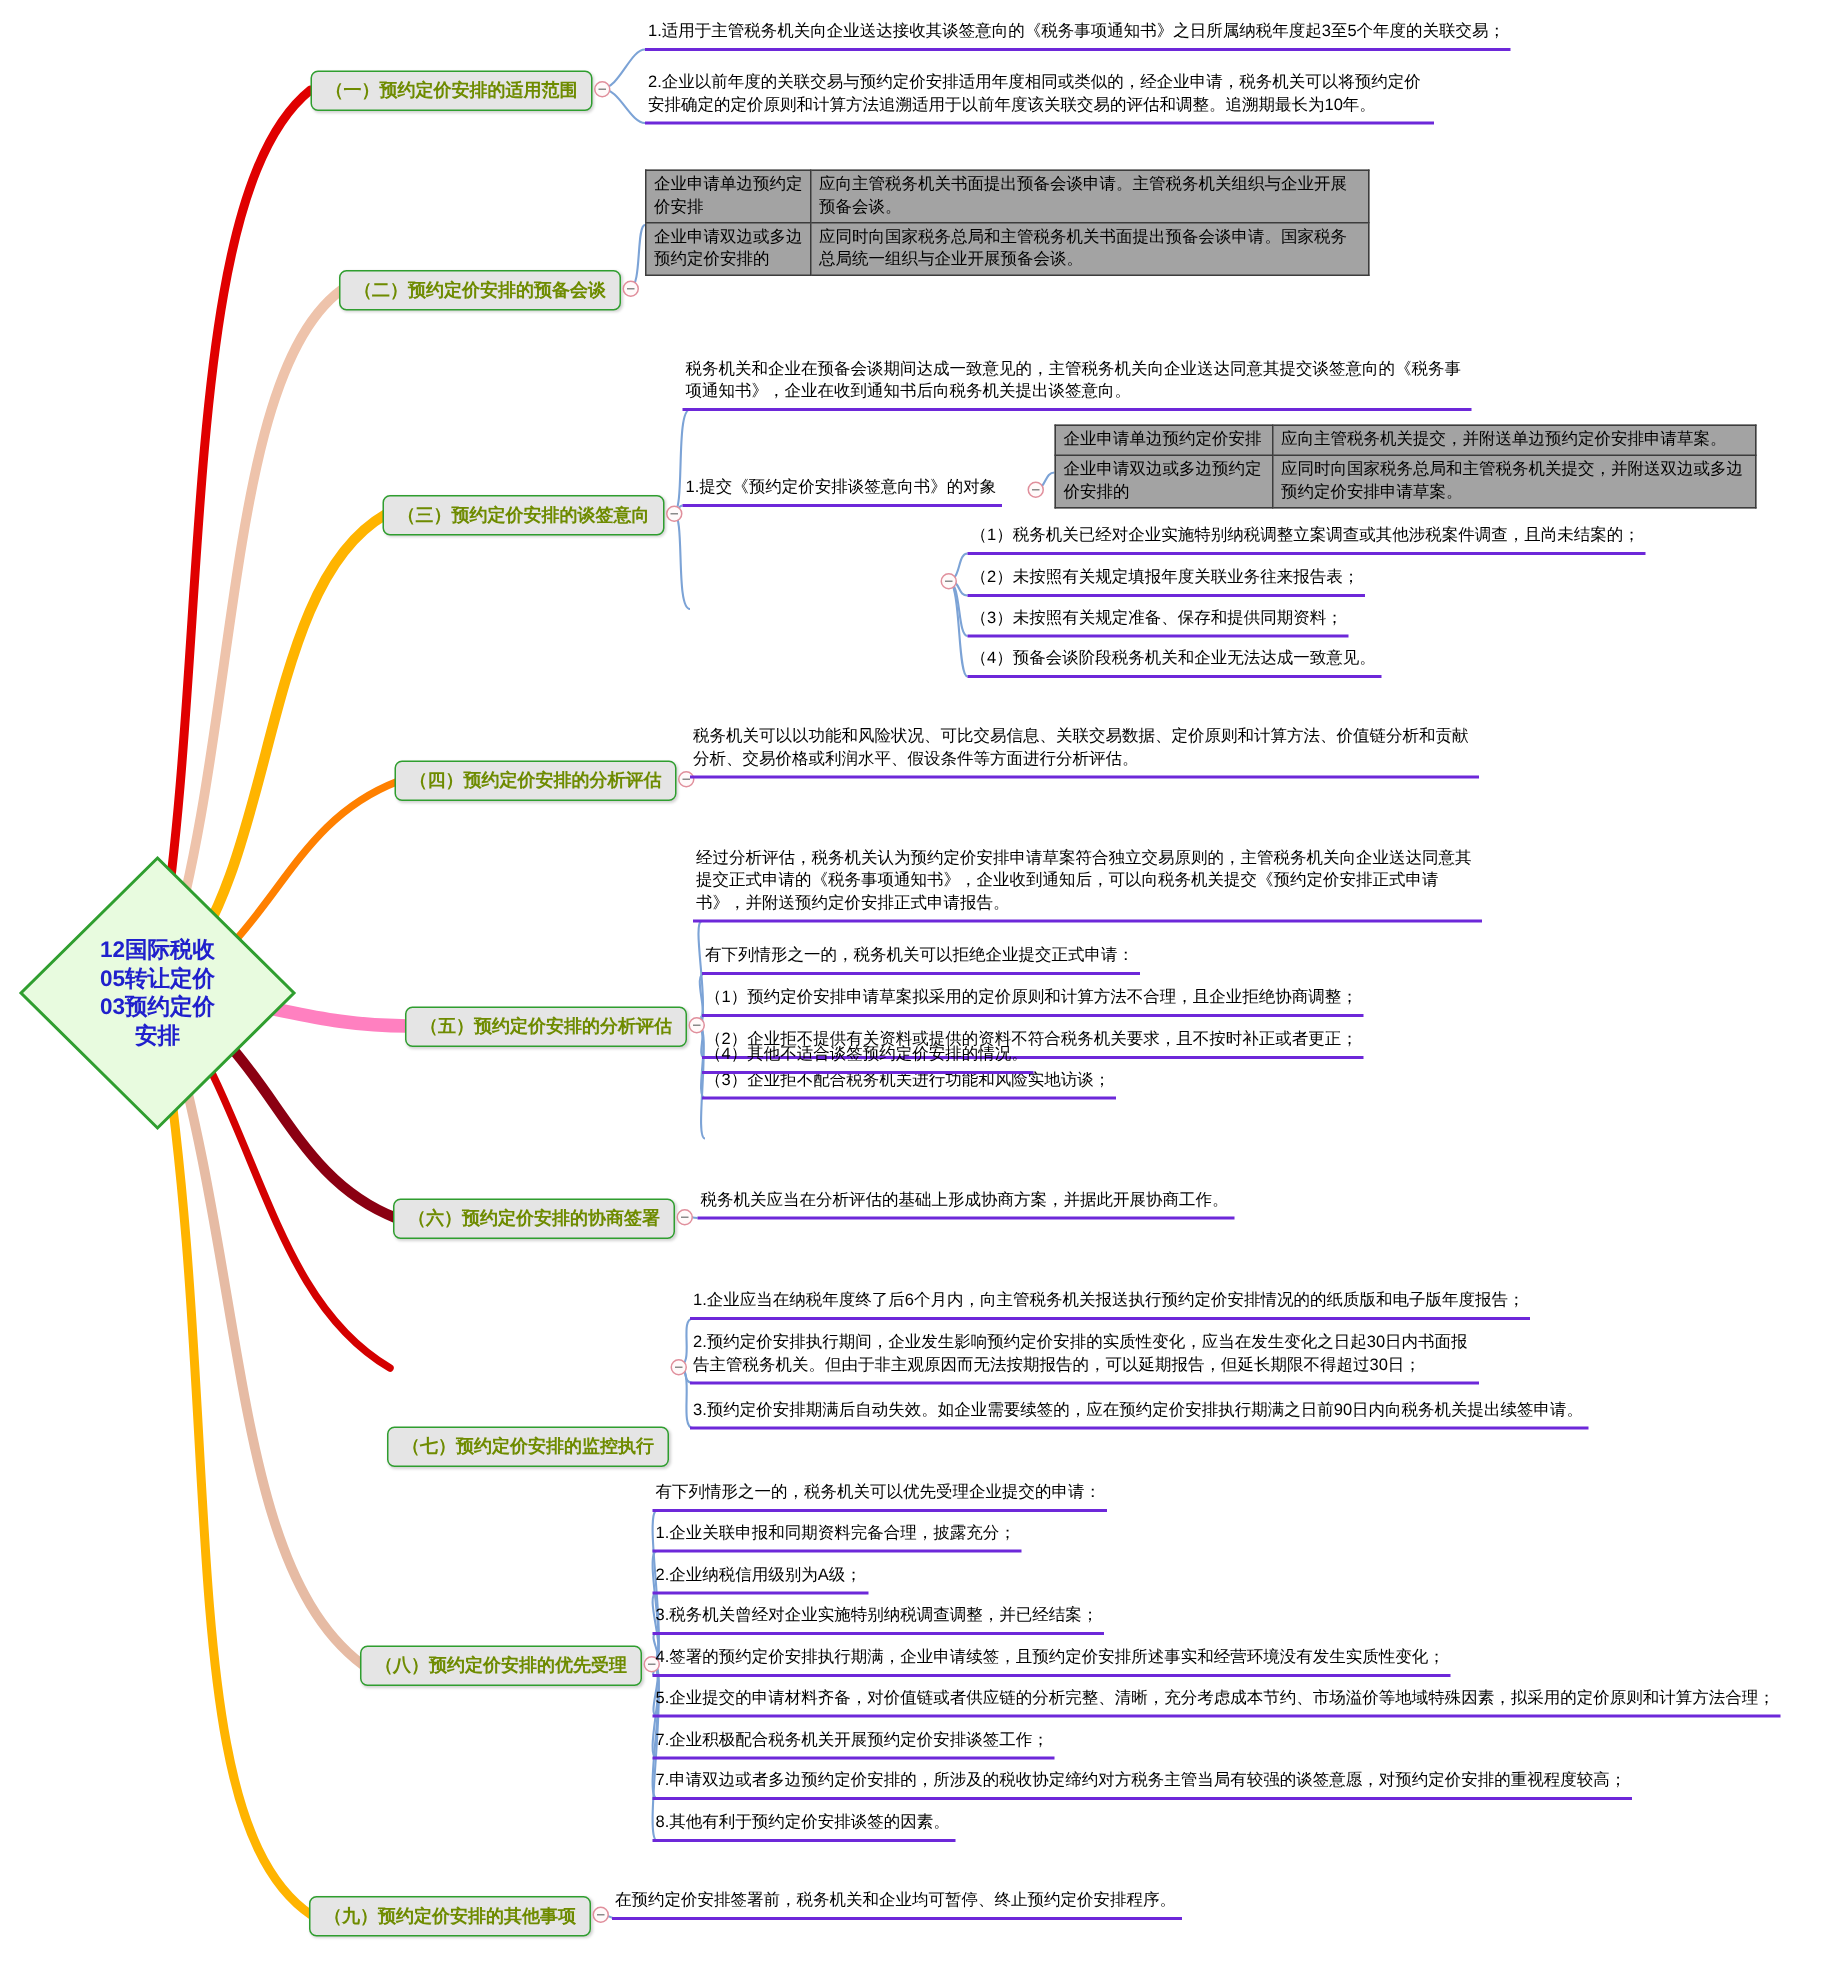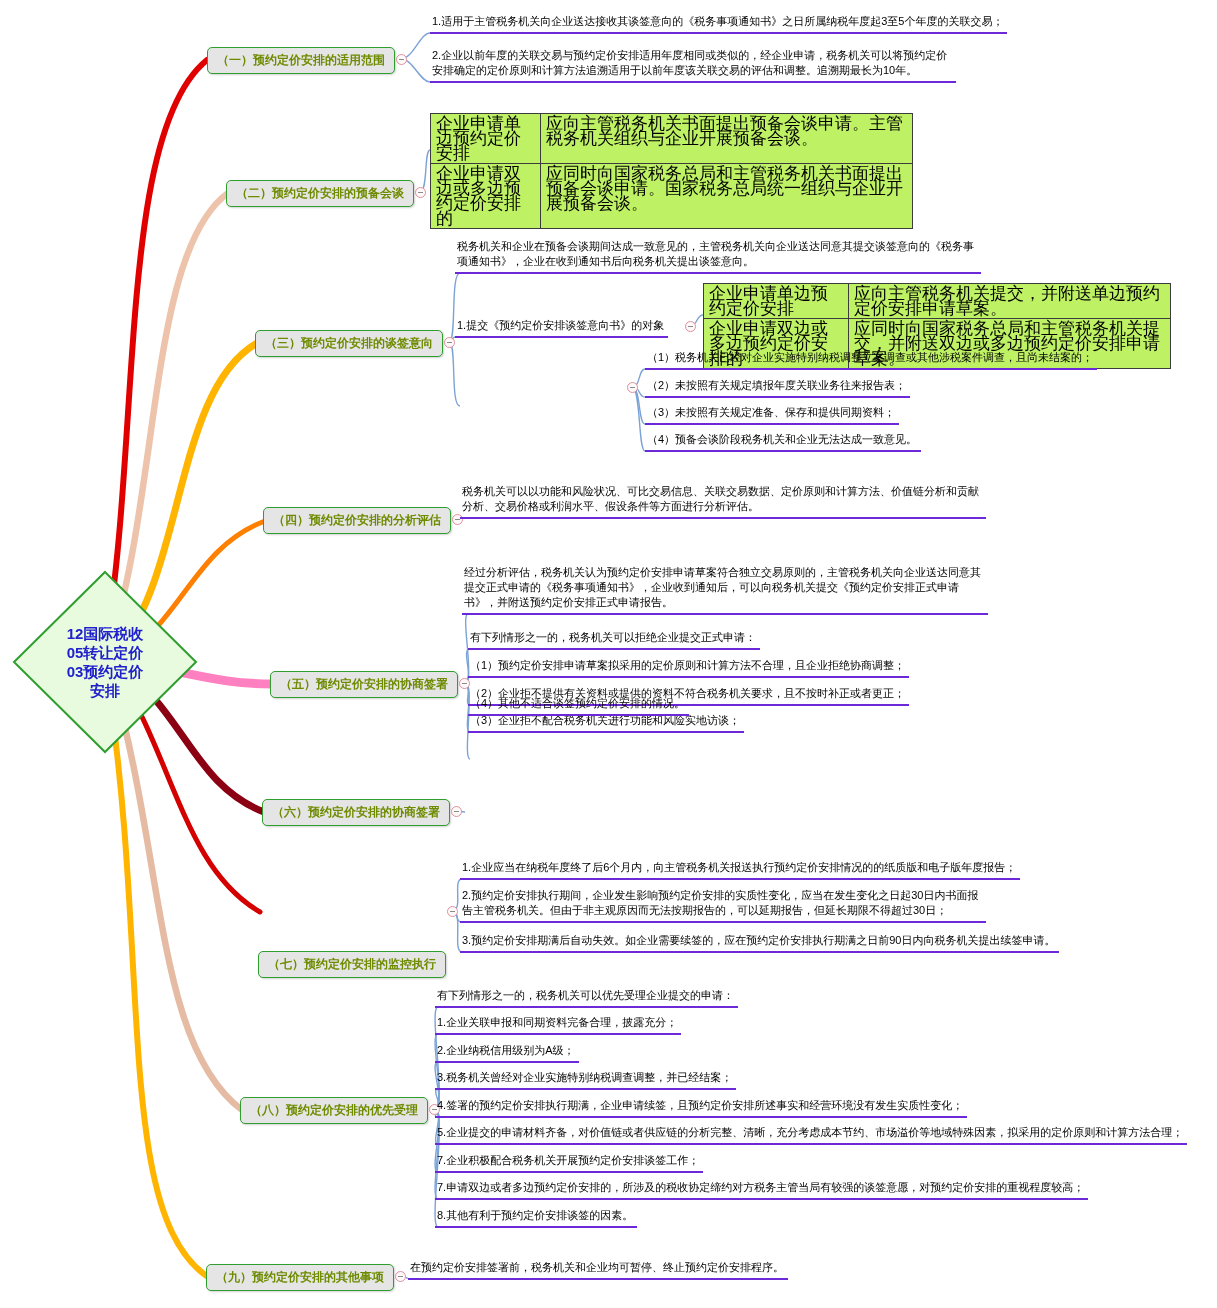--- a/index.html
+++ b/index.html
@@ -6,22 +6,22 @@
   body{background:#ffffff}
   .canvas{position:relative;width:1217px;height:1308px;background:#ffffff;overflow:hidden;
           font-family:"Liberation Sans","DejaVu Sans",sans-serif}
   svg.wires{position:absolute;left:0;top:0;pointer-events:none}
   .label{position:absolute;background:#e5e5e5;border:1px solid #2f9e2f;border-radius:5px;
          padding:4px 9px;font-size:12px;font-weight:bold;color:#6e8b00;white-space:nowrap;
          box-shadow:1px 1px 2px rgba(0,0,0,.18)}
   .topic{position:absolute;font-size:11px;line-height:15px;color:#000;
          padding:2px 4px 3px 2px;border-bottom:2px solid #6d28d9;white-space:nowrap}
   .topic.wrap{white-space:normal}
-  .mmtable{position:absolute;border-collapse:collapse;background:#bef264;
-           font-size:17px;line-height:15px;color:#000}
+  .mmtable{position:absolute;border-collapse:collapse;background:#a3a3a3;
+           font-size:11px;line-height:15px;color:#000}
   .mmtable td{border:1px solid #3c3c3c;padding:2px 5px;vertical-align:top}
   .collapse{position:absolute;width:11px;height:11px;border:1px solid #e08f9c;border-radius:50%;
             background:#fffafa;display:flex;align-items:center;justify-content:center}
   .collapse::after{content:"";width:5px;height:1px;background:#8a8a8a}
   .root-text{position:absolute;left:25px;top:624px;width:160px;text-align:center;
              font-size:15px;line-height:19px;font-weight:bold;color:#2020cc;white-space:pre-line}
 </style>
 </head>
 <body>
 
@@ -79,21 +79,21 @@
 
   <div class="root-text">12国际税收
 05转让定价
 03预约定价
 安排</div>
 
   <div class="label" style="left:207px;top:47px">（一）预约定价安排的适用范围</div>
   <div class="label" style="left:226px;top:180px">（二）预约定价安排的预备会谈</div>
   <div class="label" style="left:255px;top:330px">（三）预约定价安排的谈签意向</div>
   <div class="label" style="left:263px;top:507px">（四）预约定价安排的分析评估</div>
-  <div class="label" style="left:270px;top:671px">（五）预约定价安排的协商签署</div>
+  <div class="label" style="left:270px;top:671px">（五）预约定价安排的分析评估</div>
   <div class="label" style="left:262px;top:799px">（六）预约定价安排的协商签署</div>
   <div class="label" style="left:258px;top:951px">（七）预约定价安排的监控执行</div>
   <div class="label" style="left:240px;top:1097px">（八）预约定价安排的优先受理</div>
   <div class="label" style="left:206px;top:1264px">（九）预约定价安排的其他事项</div>
 
   <span class="collapse" style="left:396px;top:54px"></span>
   <span class="collapse" style="left:415px;top:187px"></span>
   <span class="collapse" style="left:444px;top:337px"></span>
   <span class="collapse" style="left:685px;top:321px"></span>
   <span class="collapse" style="left:627px;top:382px"></span>
@@ -141,20 +141,21 @@
 
   <div class="topic wrap" style="left:460px;top:482px;width:526px">税务机关可以以功能和风险状况、可比交易信息、关联交易数据、定价原则和计算方法、价值链分析和贡献分析、交易价格或利润水平、假设条件等方面进行分析评估。</div>
 
   <div class="topic wrap" style="left:462px;top:563px;width:526px">经过分析评估，税务机关认为预约定价安排申请草案符合独立交易原则的，主管税务机关向企业送达同意其提交正式申请的《税务事项通知书》，企业收到通知后，可以向税务机关提交《预约定价安排正式申请书》，并附送预约定价安排正式申请报告。</div>
   <div class="topic" style="left:468px;top:628px">有下列情形之一的，税务机关可以拒绝企业提交正式申请：</div>
   <div class="topic" style="left:468px;top:656px">（1）预约定价安排申请草案拟采用的定价原则和计算方法不合理，且企业拒绝协商调整；</div>
   <div class="topic" style="left:468px;top:684px">（2）企业拒不提供有关资料或提供的资料不符合税务机关要求，且不按时补正或者更正；</div>
   <div class="topic" style="left:468px;top:711px">（3）企业拒不配合税务机关进行功能和风险实地访谈；</div>
   <div class="topic" style="left:468px;top:694px">（4）其他不适合谈签预约定价安排的情况。</div>
 
+  <div class="topic" style="left:465px;top:791px">税务机关应当在分析评估的基础上形成协商方案，并据此开展协商工作。</div>
 
   <div class="topic" style="left:460px;top:858px">1.企业应当在纳税年度终了后6个月内，向主管税务机关报送执行预约定价安排情况的的纸质版和电子版年度报告；</div>
   <div class="topic wrap" style="left:460px;top:886px;width:526px">2.预约定价安排执行期间，企业发生影响预约定价安排的实质性变化，应当在发生变化之日起30日内书面报告主管税务机关。但由于非主观原因而无法按期报告的，可以延期报告，但延长期限不得超过30日；</div>
   <div class="topic" style="left:460px;top:931px">3.预约定价安排期满后自动失效。如企业需要续签的，应在预约定价安排执行期满之日前90日内向税务机关提出续签申请。</div>
 
   <div class="topic" style="left:435px;top:986px">有下列情形之一的，税务机关可以优先受理企业提交的申请：</div>
   <div class="topic" style="left:435px;top:1013px">1.企业关联申报和同期资料完备合理，披露充分；</div>
   <div class="topic" style="left:435px;top:1041px">2.企业纳税信用级别为A级；</div>
   <div class="topic" style="left:435px;top:1068px">3.税务机关曾经对企业实施特别纳税调查调整，并已经结案；</div>
   <div class="topic" style="left:435px;top:1096px">4.签署的预约定价安排执行期满，企业申请续签，且预约定价安排所述事实和经营环境没有发生实质性变化；</div>

